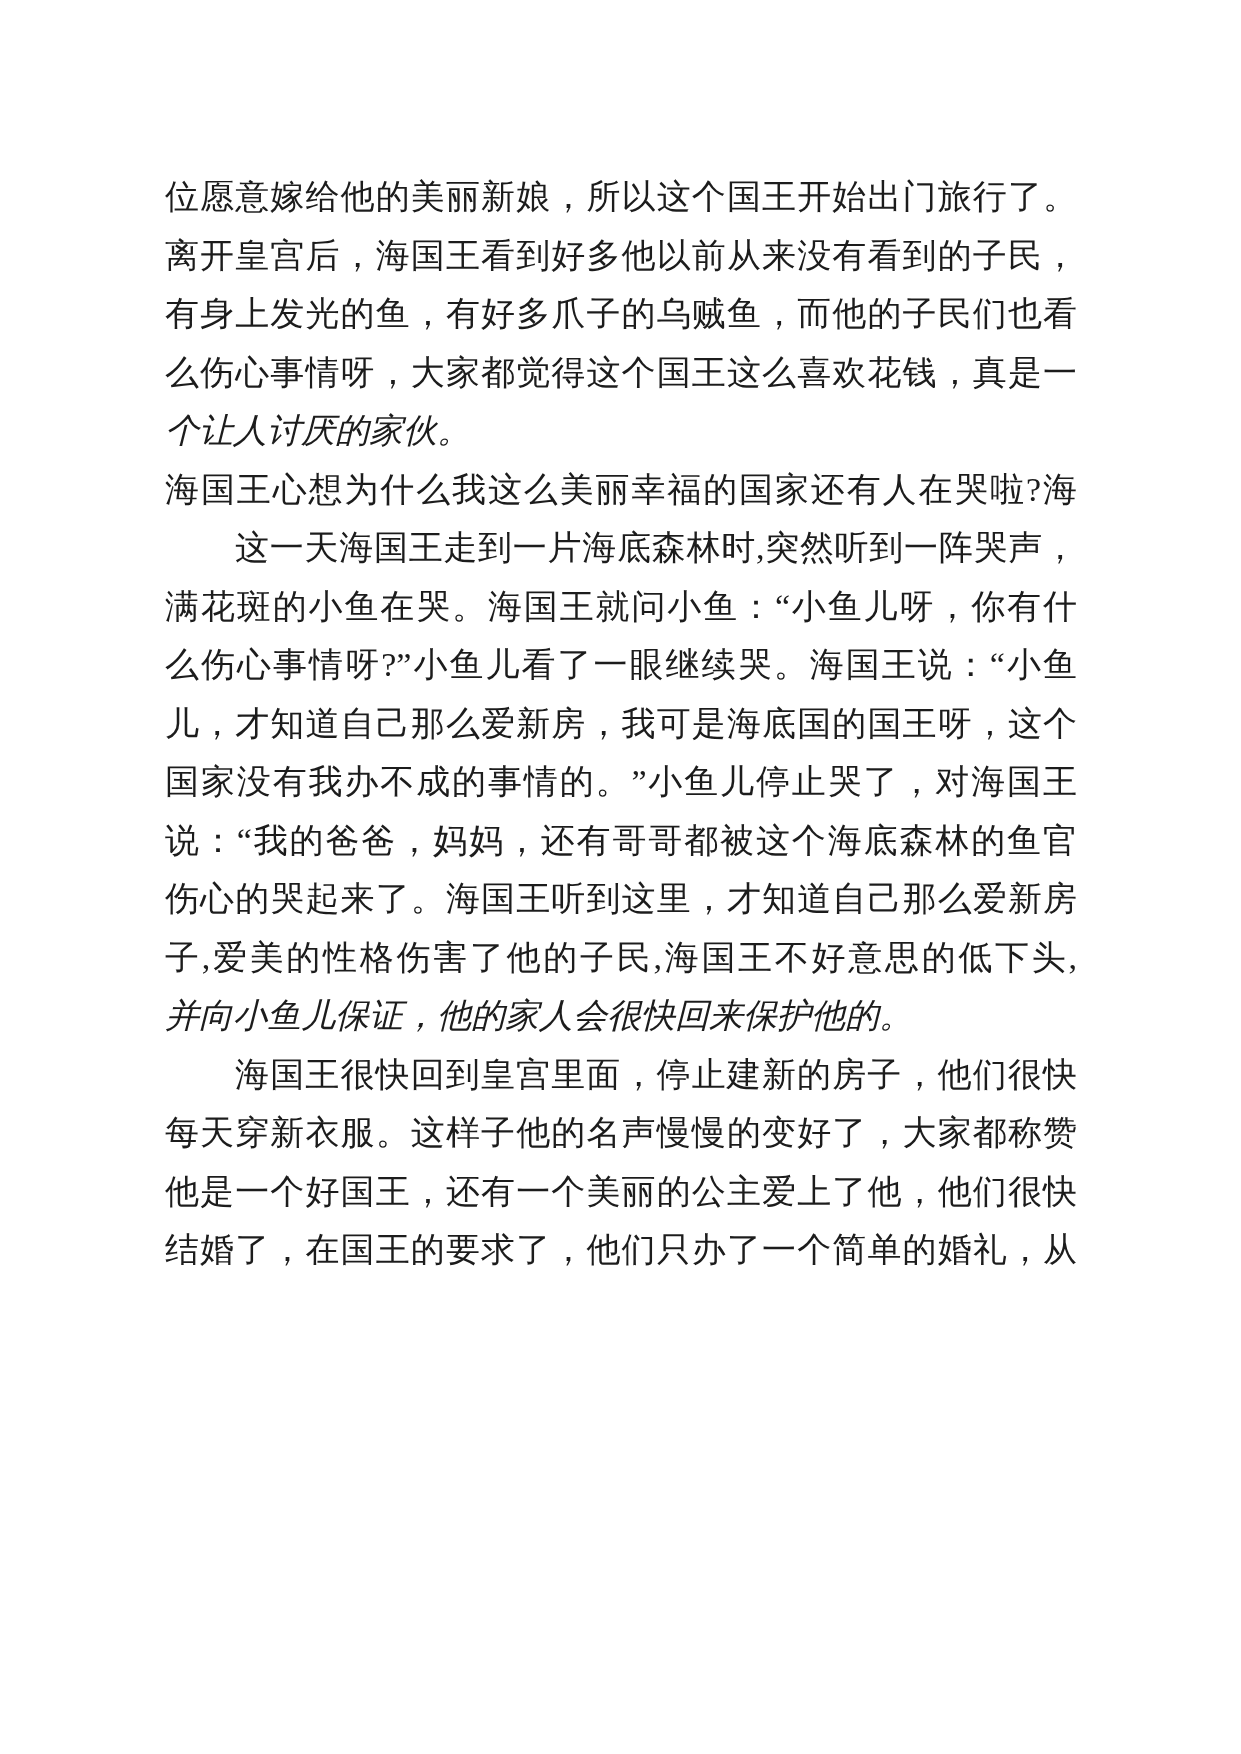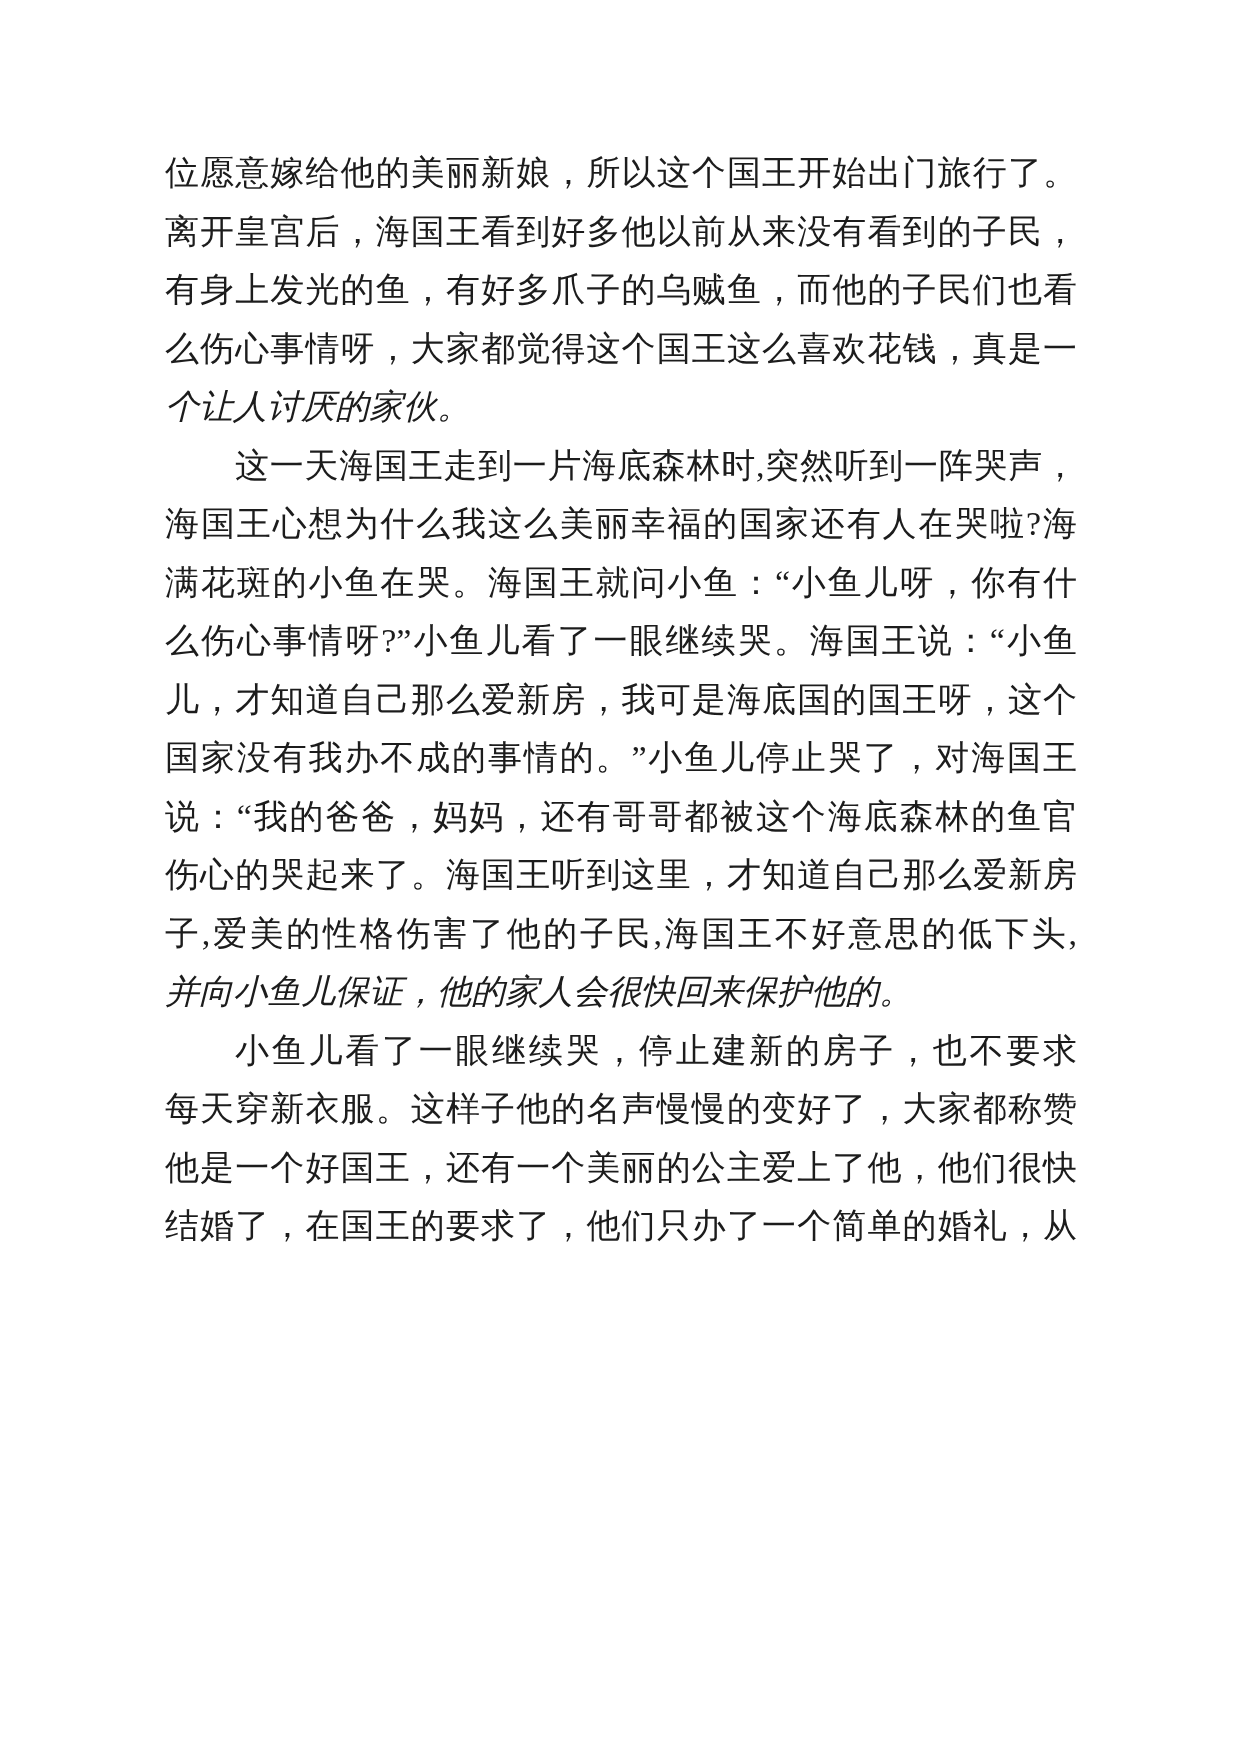--- a/index.html
+++ b/index.html
@@ -11,21 +11,21 @@
     position: relative;
     width: 1241px;
     height: 1754px;
     background: #ffffff;
     overflow: hidden;
     font-family: "Liberation Serif", "DejaVu Serif", serif;
   }
   .content {
     position: absolute;
     left: 165px;
-    top: 144px;
+    top: 168px;
     width: 912px;
     color: #1c1c1c;
   }
   .line {
     font-size: 34px;
     line-height: 58.5px;
     height: 58.5px;
     text-align: justify;
     text-align-last: justify;
     text-justify: inter-character;
@@ -42,28 +42,28 @@
 </head>
 <body>
 
 <div class="page">
   <div class="content">
       <div class="line">位愿意嫁给他的美丽新娘，所以这个国王开始出门旅行了。</div>
       <div class="line">离开皇宫后，海国王看到好多他以前从来没有看到的子民，</div>
       <div class="line">有身上发光的鱼，有好多爪子的乌贼鱼，而他的子民们也看</div>
       <div class="line">么伤心事情呀，大家都觉得这个国王这么喜欢花钱，真是一</div>
       <div class="line para-last">个让人讨厌的家伙。</div>
+      <div class="line">海国王心想为什么我这么美丽幸福的国家还有人在哭啦?海</div>
       <div class="line indent">这一天海国王走到一片海底森林时,突然听到一阵哭声，</div>
-      <div class="line">海国王心想为什么我这么美丽幸福的国家还有人在哭啦?海</div>
       <div class="line">满花斑的小鱼在哭。海国王就问小鱼：“小鱼儿呀，你有什</div>
       <div class="line">么伤心事情呀?”小鱼儿看了一眼继续哭。海国王说：“小鱼</div>
       <div class="line">儿，才知道自己那么爱新房，我可是海底国的国王呀，这个</div>
       <div class="line">国家没有我办不成的事情的。”小鱼儿停止哭了，对海国王</div>
       <div class="line">说：“我的爸爸，妈妈，还有哥哥都被这个海底森林的鱼官</div>
       <div class="line">伤心的哭起来了。海国王听到这里，才知道自己那么爱新房</div>
       <div class="line">子,爱美的性格伤害了他的子民,海国王不好意思的低下头,</div>
       <div class="line para-last">并向小鱼儿保证，他的家人会很快回来保护他的。</div>
-      <div class="line indent">小鱼儿看了一眼继续哭，停止建新的房子，也不要求</div>
+      <div class="line indent">海国王很快回到皇宫里面，停止建新的房子，他们很快</div>
       <div class="line">每天穿新衣服。这样子他的名声慢慢的变好了，大家都称赞</div>
       <div class="line">他是一个好国王，还有一个美丽的公主爱上了他，他们很快</div>
       <div class="line">结婚了，在国王的要求了，他们只办了一个简单的婚礼，从</div>
     </div>
 </div>
 
 </body></html>

